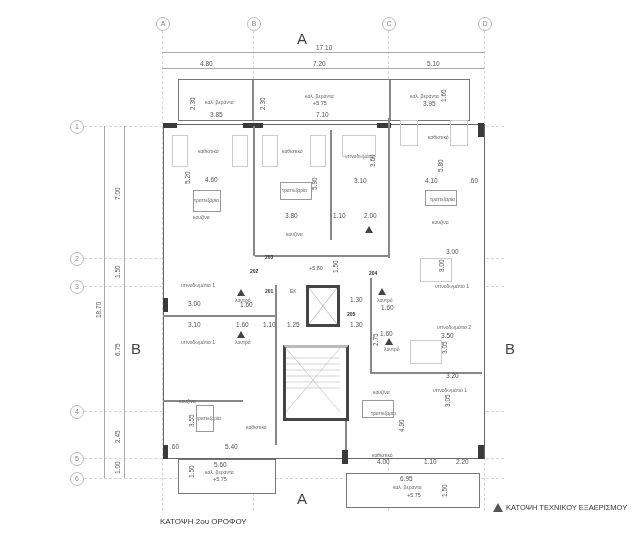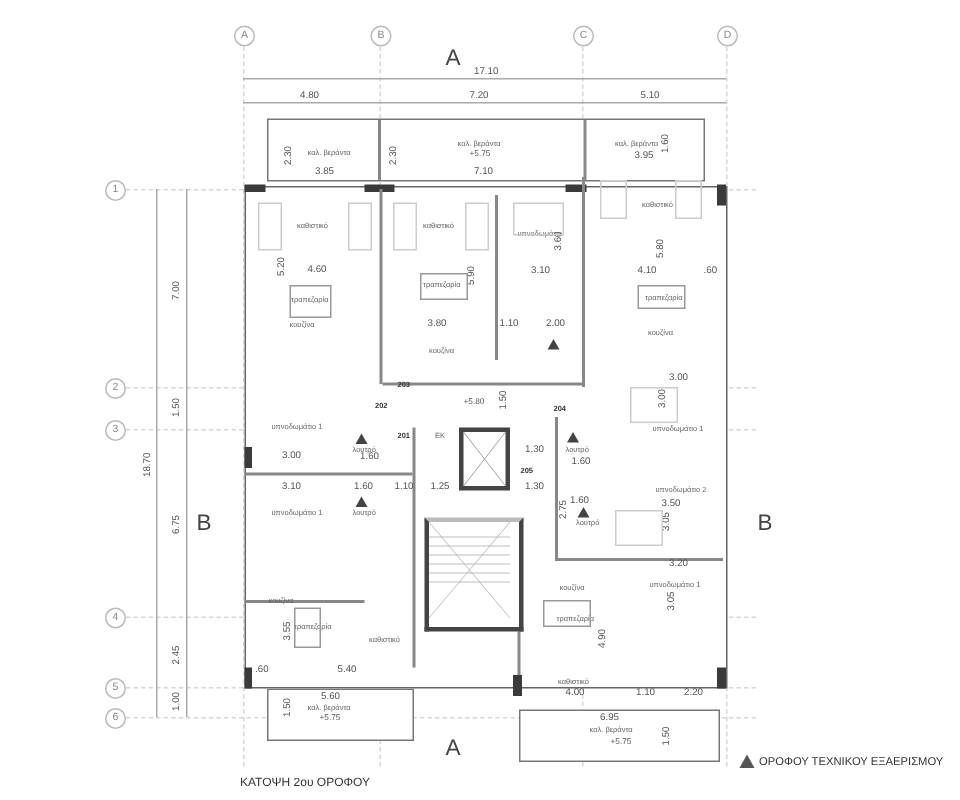--- a/index.html
+++ b/index.html
@@ -225,14 +225,14 @@
   <div class="furn" style="left:193px;top:190px;width:26px;height:20px;border-color:#999;"></div>
   <div class="furn" style="left:280px;top:182px;width:30px;height:16px;border-color:#999;"></div>
   <div class="furn" style="left:425px;top:190px;width:30px;height:14px;border-color:#999;"></div>
   <div class="furn" style="left:420px;top:258px;width:30px;height:22px;"></div>
   <div class="furn" style="left:410px;top:340px;width:30px;height:22px;"></div>
   <div class="furn" style="left:196px;top:405px;width:16px;height:25px;border-color:#999;"></div>
   <div class="furn" style="left:362px;top:400px;width:30px;height:16px;border-color:#999;"></div>
 
   <div class="abs" style="left:160px;top:517px;font-size:8px;color:#333;">ΚΑΤΟΨΗ 2ου ΟΡΟΦΟΥ</div>
   <div class="tri" style="left:493px;top:503px;border-left-width:5px;border-right-width:5px;border-bottom-width:9px;border-bottom-color:#555;"></div>
-  <div class="abs" style="left:506px;top:503px;font-size:7.5px;color:#333;white-space:nowrap;">ΟΡΟΦΟΥ ΤΕΧΝΙΚΟΥ ΕΞΑΕΡΙΣΜΟΥ</div>
+  <div class="abs" style="left:506px;top:503px;font-size:7.5px;color:#333;white-space:nowrap;">ΚΑΤΟΨΗ ΤΕΧΝΙΚΟΥ ΕΞΑΕΡΙΣΜΟΥ</div>
 </div>
 
 </body></html>

